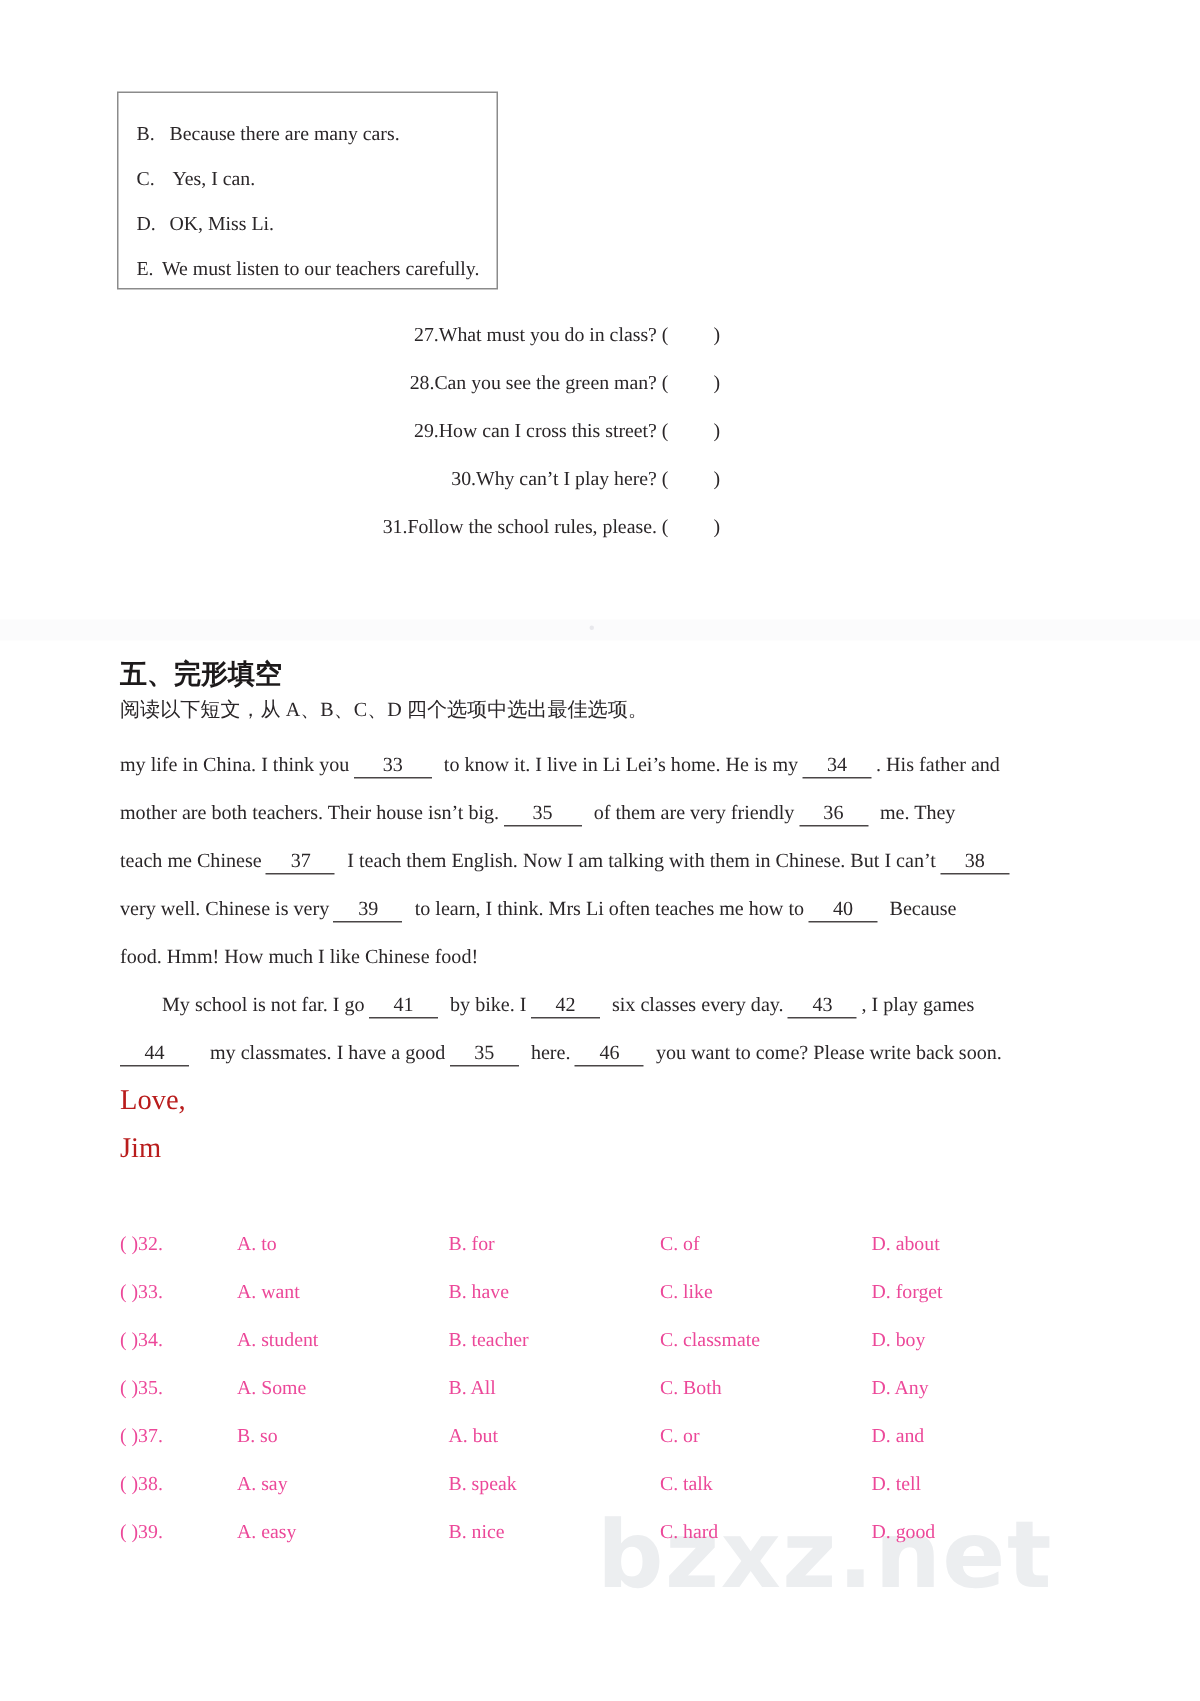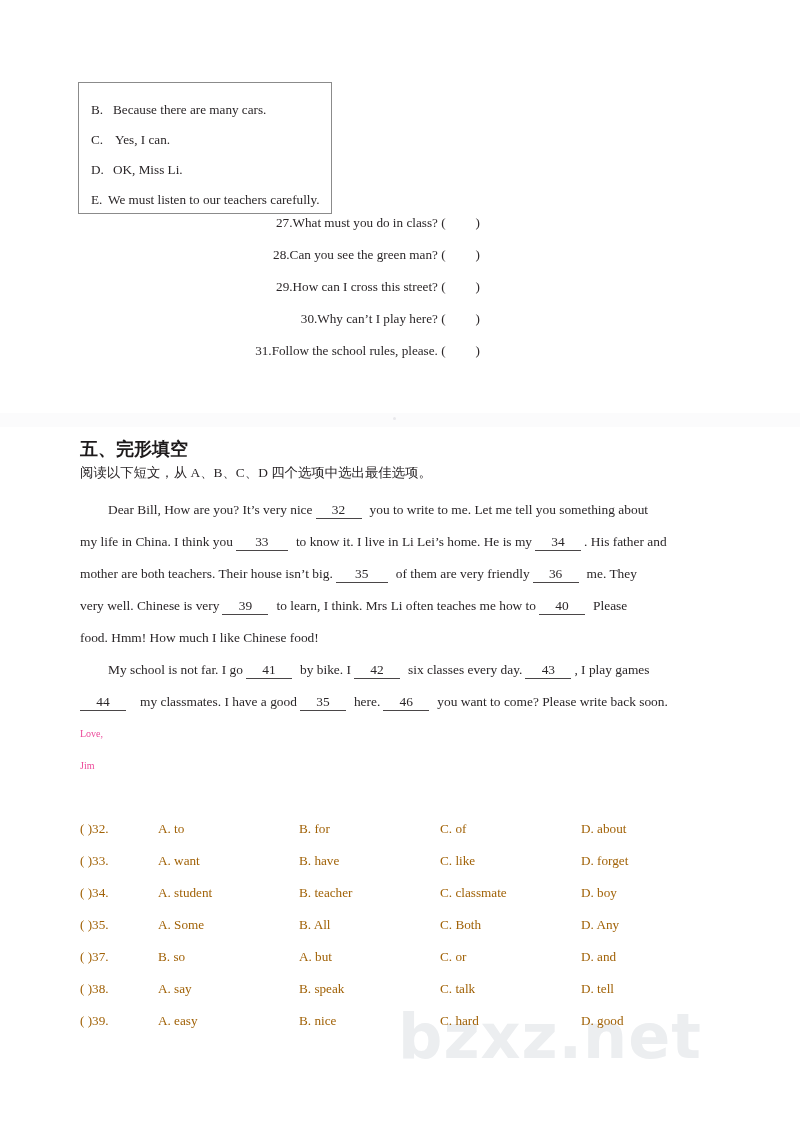--- a/index.html
+++ b/index.html
@@ -35,21 +35,21 @@
   
   .content {
     position: relative;
     z-index: 2;
   }
 
   
   .option-box {
     position: absolute;
     left: 78px;
-    top: 82px;
+    top: 61px;
     width: 254px;
     height: 132px;
     border: 1px solid #8b8b8b;
     box-sizing: border-box;
     padding: 12px 24px 0 12px;
   }
   .option-box .opt-line {
     font-size: 13.2px;
     line-height: 30px;
     white-space: nowrap;
@@ -156,38 +156,38 @@
   }
   .sp-wide {
     display: inline-block;
     width: 5px;
   }
   .sp-xwide {
     display: inline-block;
     width: 11px;
   }
   .signature {
-    font-size: 10px;
+    font-size: 19px;
     line-height: 32px;
-    color: #ec4899;
+    color: #b91c1c;
   }
 
   
   .choices {
     position: absolute;
     left: 80px;
     top: 813px;
     width: 640px;
   }
   .choice-row {
     display: flex;
     align-items: baseline;
     line-height: 32px;
     font-size: 13.2px;
-    color: #a16207;
+    color: #ec4899;
     white-space: nowrap;
   }
   .c-stem {
     width: 78px;
     flex: none;
   }
   .c-opt {
     width: 141px;
     flex: none;
   }
@@ -238,35 +238,35 @@
     </div>
 
     <div class="page-divider"></div>
     <div class="dot-mark"></div>
 
     <div class="sec-head">五、完形填空</div>
     <div class="sec-sub">阅读以下短文，从 A、B、C、D 四个选项中选出最佳选项。</div>
 
     <div class="passage">
 
-      <div class="p-line">
-        <span class="indent"></span><span>Dear Bill, How are you? It’s very nice</span><span class="blank">32</span><span class="sp-wide"></span><span>you to write to me. Let me tell you something about</span>
-      </div>
 
       <div class="p-line">
         <span>my life in China. I think you</span><span class="blank wide">33</span><span class="sp-wide"></span><span>to know it. I live in Li Lei’s home. He is my</span><span class="blank">34</span><span>. His father and</span>
       </div>
 
       <div class="p-line">
         <span>mother are both teachers. Their house isn’t big.</span><span class="blank wide">35</span><span class="sp-wide"></span><span>of them are very friendly</span><span class="blank">36</span><span class="sp-wide"></span><span>me. They</span>
       </div>
 
-
-      <div class="p-line">
-        <span>very well. Chinese is very</span><span class="blank">39</span><span class="sp-wide"></span><span>to learn, I think. Mrs Li often teaches me how to</span><span class="blank">40</span><span class="sp-wide"></span><span>Please</span>
+      <div class="p-line">
+        <span>teach me Chinese</span><span class="blank">37</span><span class="sp-wide"></span><span>I teach them English. Now I am talking with them in Chinese. But I can’t</span><span class="blank">38</span>
+      </div>
+
+      <div class="p-line">
+        <span>very well. Chinese is very</span><span class="blank">39</span><span class="sp-wide"></span><span>to learn, I think. Mrs Li often teaches me how to</span><span class="blank">40</span><span class="sp-wide"></span><span>Because</span>
       </div>
 
       <div class="p-line">
         <span>food. Hmm! How much I like Chinese food!</span>
       </div>
 
       <div class="p-line">
         <span class="indent"></span><span>My school is not far. I go</span><span class="blank">41</span><span class="sp-wide"></span><span>by bike. I</span><span class="blank">42</span><span class="sp-wide"></span><span>six classes every day.</span><span class="blank">43</span><span>, I play games</span>
       </div>
 

